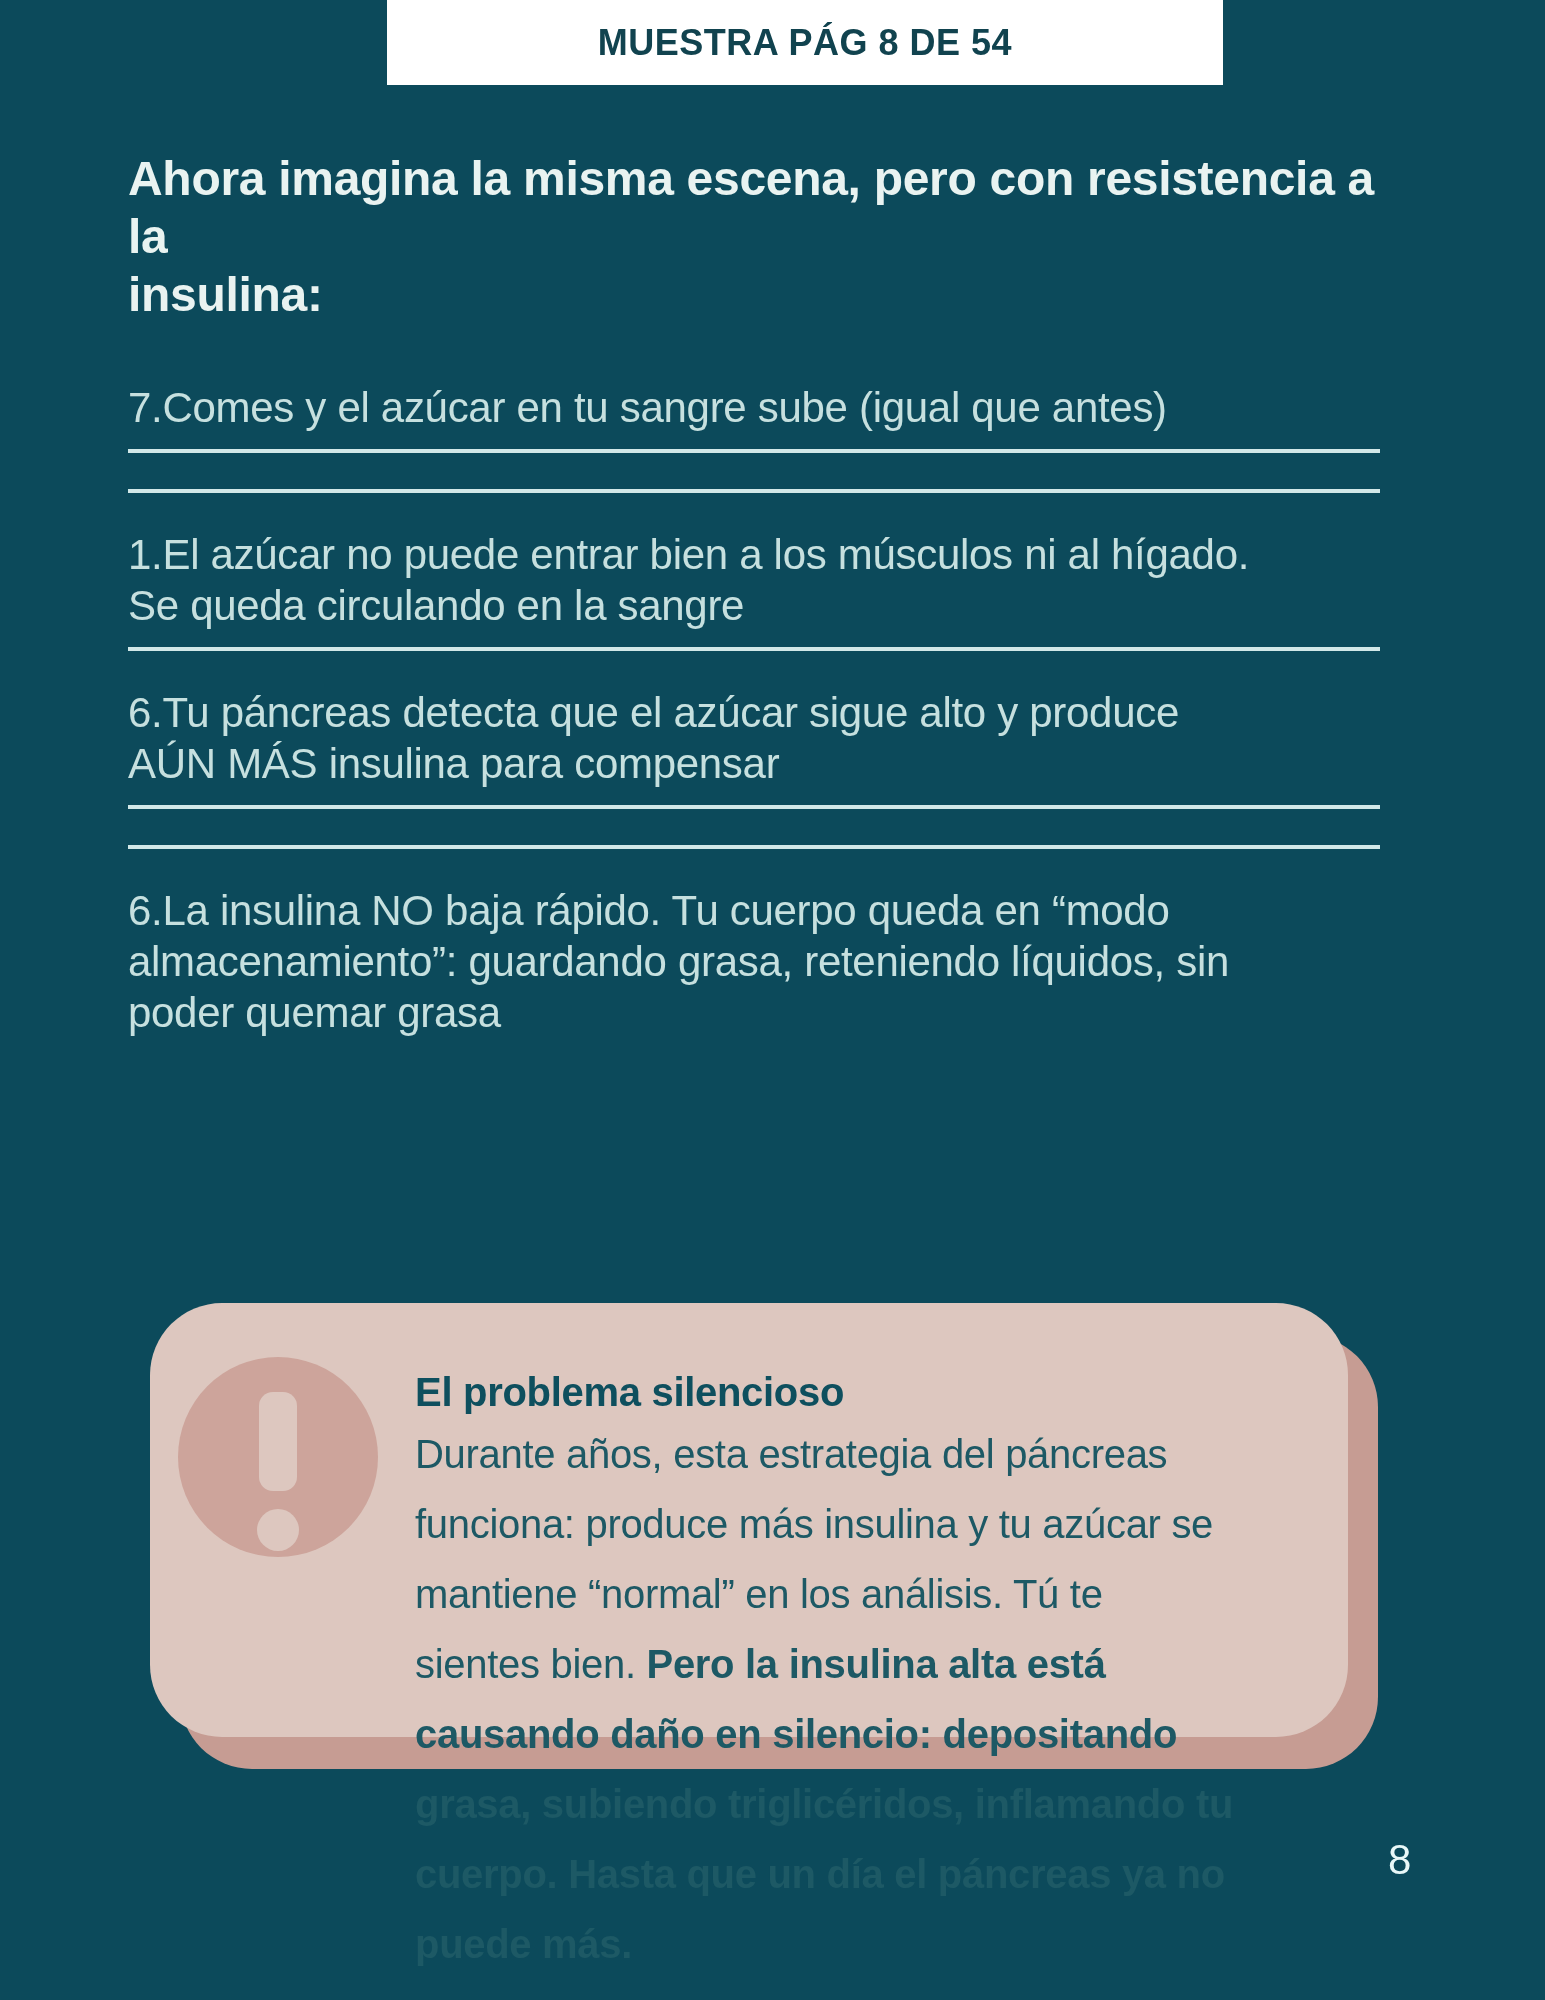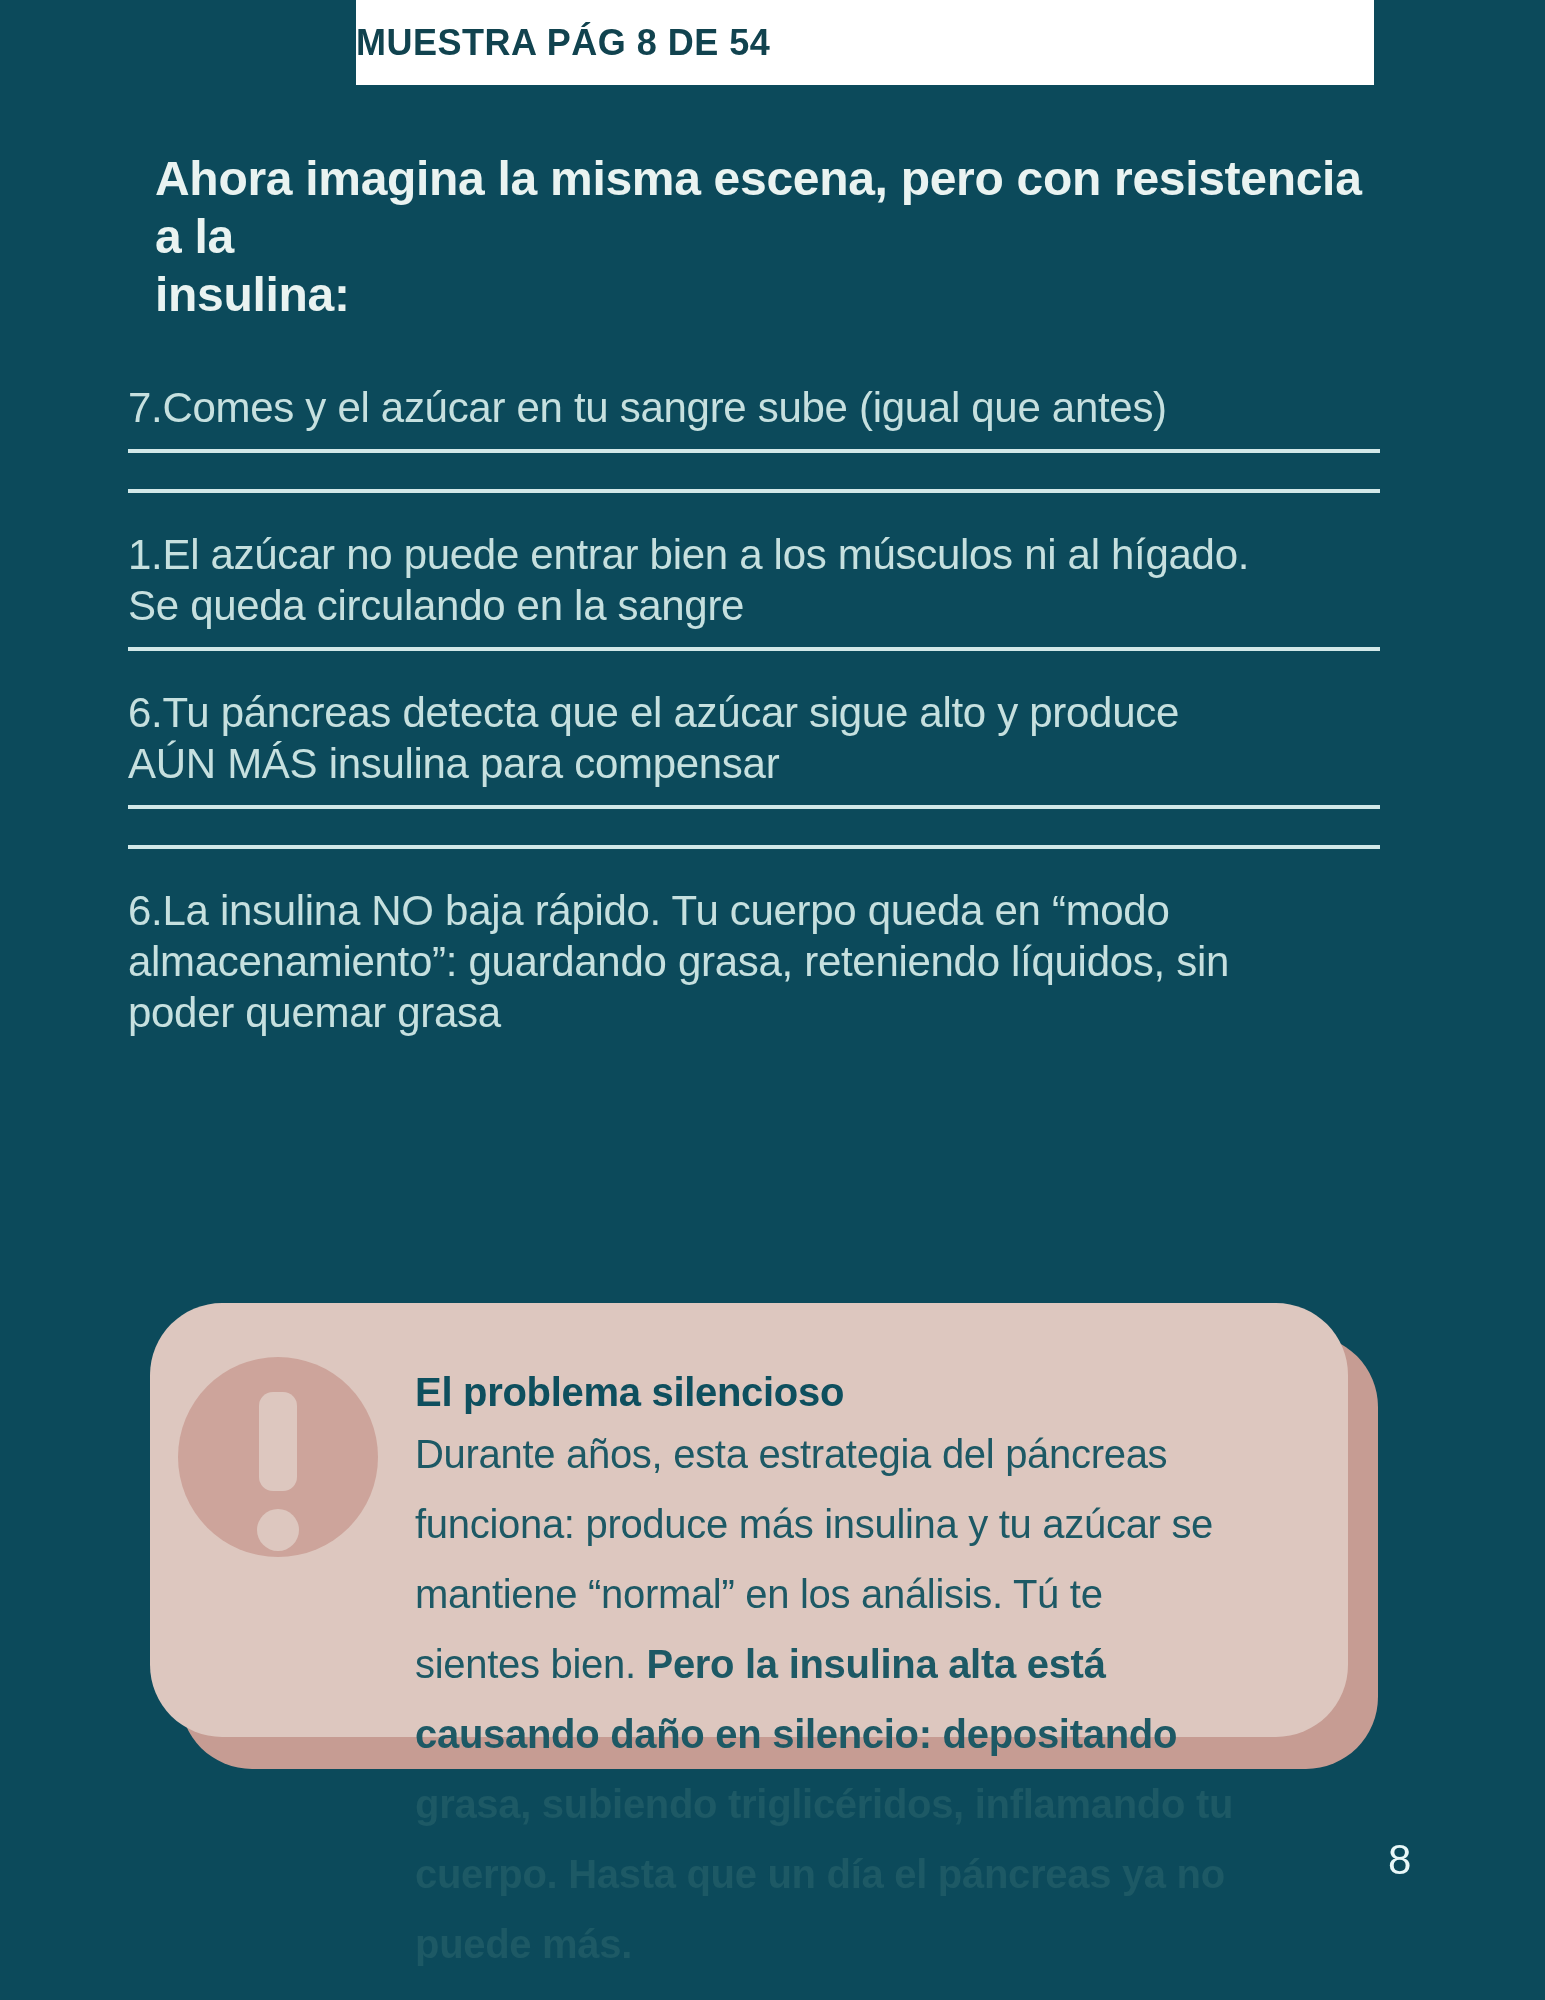--- a/index.html
+++ b/index.html
@@ -12,24 +12,24 @@
     position: relative;
     width: 1545px;
     height: 2000px;
     background: var(--background, #0c4a5b);
     overflow: hidden;
   }
 
   
   .banner {
     position: absolute;
-    left: 356px; top: 0;
-    width: 1018px; height: 85px;
+    left: 387px; top: 0;
+    width: 836px; height: 85px;
     background: var(--banner-bg, #ffffff);
-    display: flex; align-items: center; 
+    display: flex; align-items: center; justify-content: center;
   }
   .banner span {
     color: var(--banner-text, #11434f);
     font-size: 36px;
     font-weight: bold;
     letter-spacing: 0.5px;
   }
 
   
   .content {
@@ -38,21 +38,20 @@
     width: 1256px;
   }
   .heading {
     color: var(--heading-text, #e9f3f1);
     font-size: 48px;
     font-weight: bold;
     line-height: 58px;
     white-space: pre-line;
     margin-bottom: 58px;
     letter-spacing: -0.3px;
-    margin-left: 27px;
   }
   .list-item {
     color: var(--list-text, #c6e0df);
     font-size: 42px;
     font-weight: normal;
     line-height: 51px;
     white-space: pre-line;
     letter-spacing: -0.3px;
   }
   .divider {

